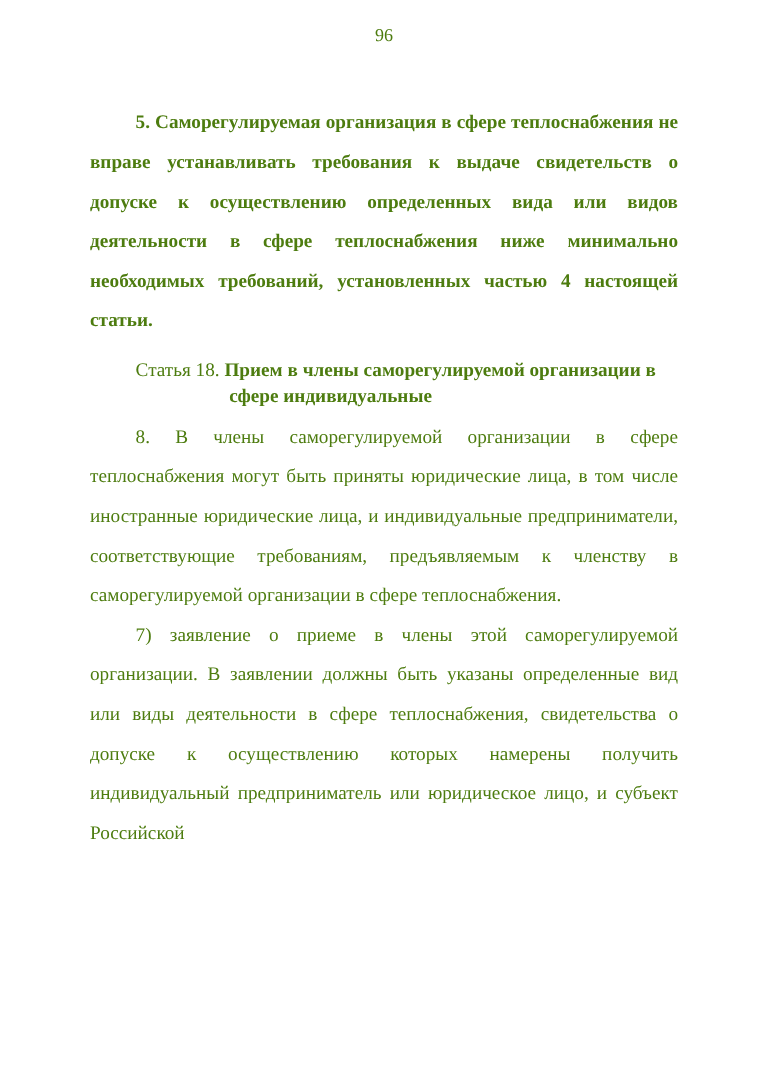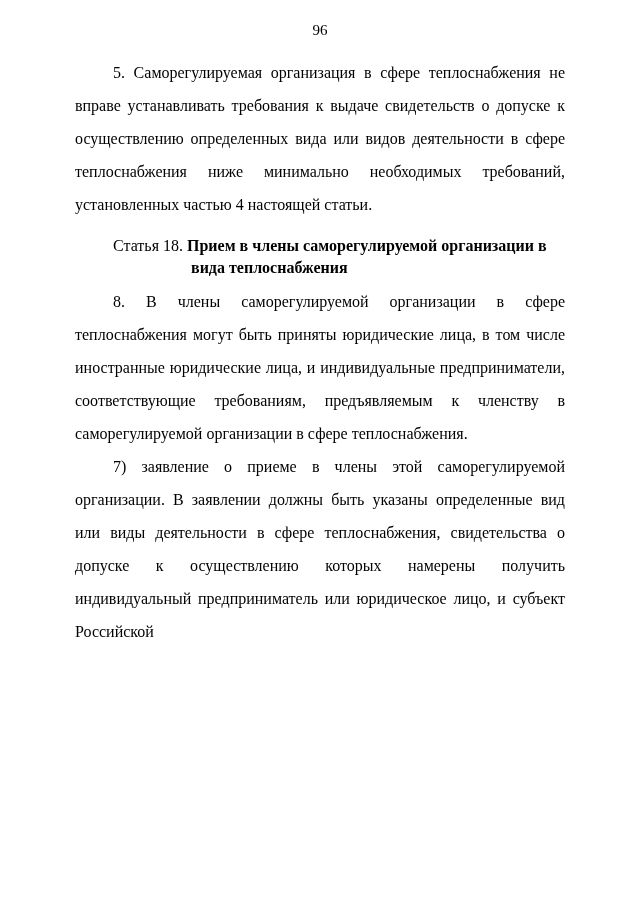--- a/index.html
+++ b/index.html
@@ -7,39 +7,40 @@
       padding: 0;
       background: #ffffff;
     }
     .page {
       position: relative;
       width: 640px;
       height: 905px;
       box-sizing: border-box;
       padding: 22px 75px 0 75px;
       background: #ffffff;
-      color: #000000;
+      color: #4d7c0f;
       font-family: "Liberation Serif", "DejaVu Serif", serif;
       overflow: hidden;
     }
     .page-number {
       text-align: center;
       font-size: 15px;
       line-height: 16px;
       margin: 0 0 0 0;
     }
     p.para {
       margin: 0;
       font-size: 16px;
       line-height: 33px;
       text-align: justify;
       text-indent: 38px;
     }
     p.para.first {
-      margin-top: 18px;
+      margin-top: 48px;
+      font-weight: bold;
     }
     p.para.continues {
       
       text-align-last: justify;
     }
     .article-heading {
       margin: 16px 0 6px 38px;
       padding-left: 78px;
       text-indent: -78px;
       font-size: 16px;
@@ -58,20 +59,20 @@
   </style>
 </head>
 <body>
 
 <div class="page">
 
   <div class="page-number">96</div>
 
   <p class="para first">5. Саморегулируемая организация в сфере теплоснабжения не вправе устанавливать требования к выдаче свидетельств о допуске к осуществлению определенных вида или видов деятельности в сфере теплоснабжения ниже минимально необходимых требований, установленных частью 4 настоящей статьи.</p>
 
-  <div class="article-heading gap-md"><span class="heading-label">Статья 18.</span><span> </span><span class="heading-title">Прием в члены саморегулируемой организации в вида теплоснабжения</span></div>
+  <div class="article-heading gap-md"><span class="heading-label">Статья 18.</span><span> </span><span class="heading-title">Прием в члены саморегулируемой организации в сфере индивидуальные</span></div>
 
   <p class="para gap-sm">8. В члены саморегулируемой организации в сфере теплоснабжения могут быть приняты юридические лица, в том числе иностранные юридические лица, и индивидуальные предприниматели, соответствующие требованиям, предъявляемым к членству в саморегулируемой организации в сфере теплоснабжения.</p>
 
 
   <p class="para continues gap-lg">7) заявление о приеме в члены этой саморегулируемой организации. В заявлении должны быть указаны определенные вид или виды деятельности в сфере теплоснабжения, свидетельства о допуске к осуществлению которых намерены получить индивидуальный предприниматель или юридическое лицо, и субъект Российской</p>
 
 </div>
 
 </body></html>

